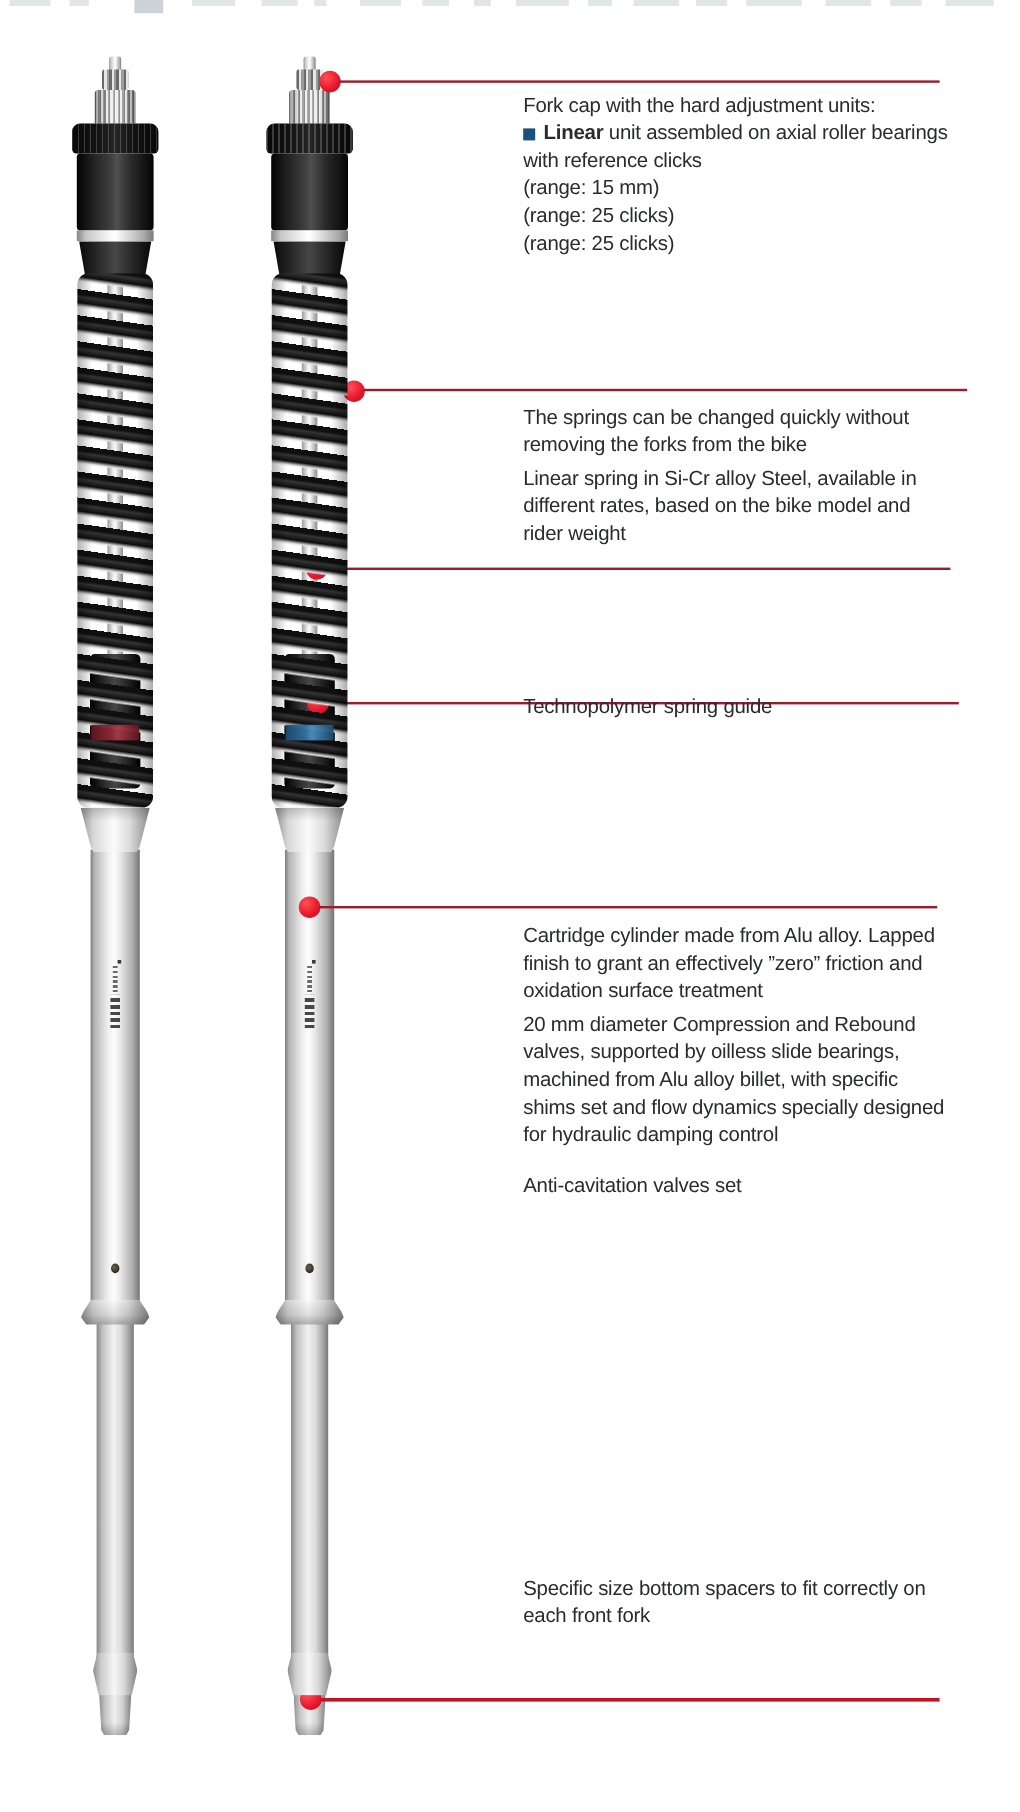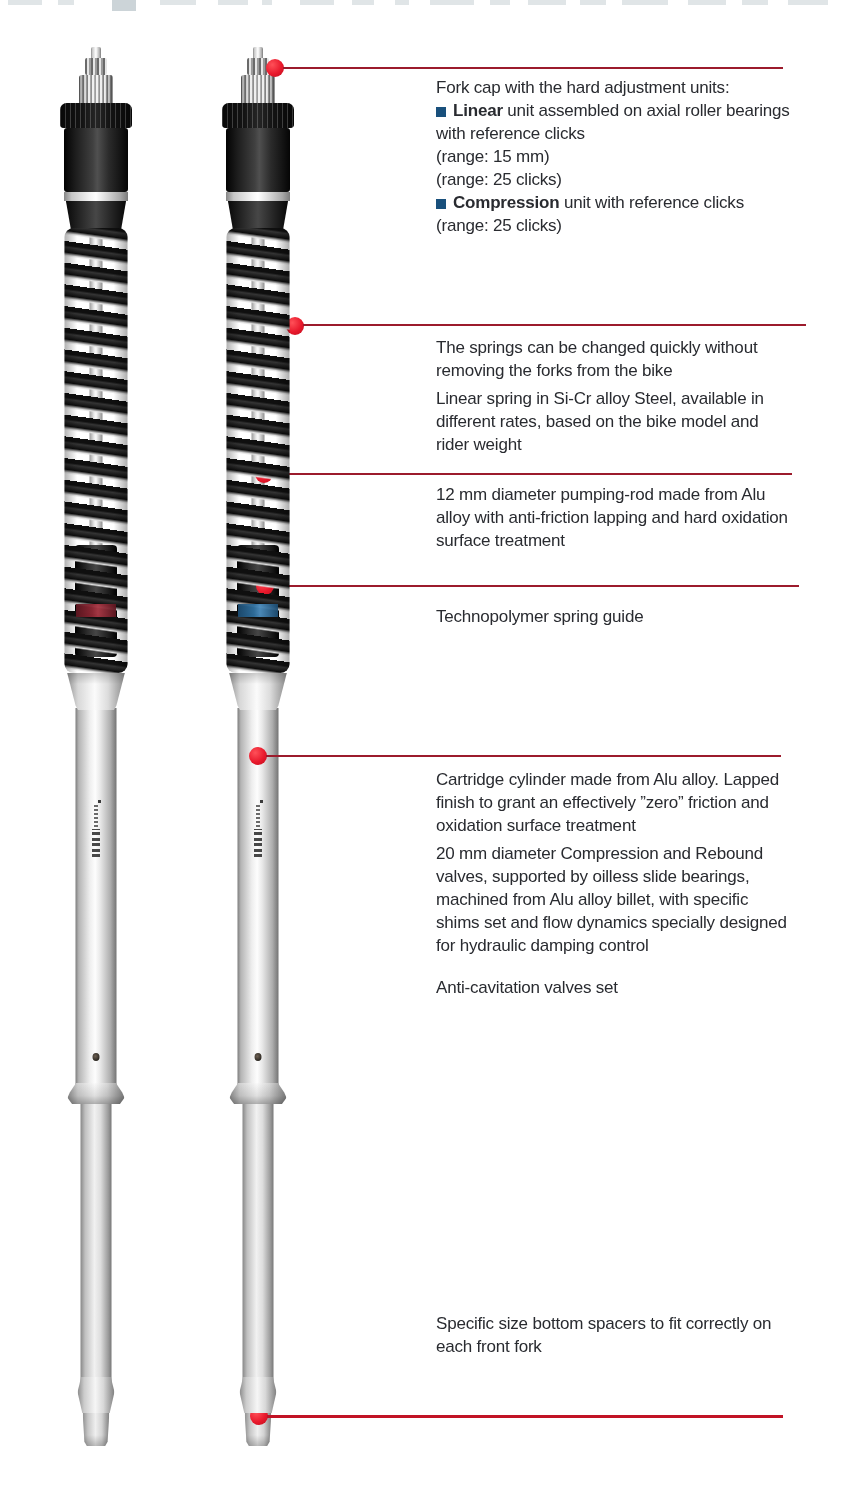--- a/index.html
+++ b/index.html
@@ -185,34 +185,30 @@
   <div class="cline" style="left:266px;top:755px;width:515px"></div>
 
   <div class="cdot" style="left:250px;top:1407px"></div>
   <div class="cline cline--bright" style="left:267px;top:1415px;width:516px"></div>
 
   <div class="note note--tight" style="left:436px;top:76px">
     <p>Fork cap with the hard adjustment units:</p>
     <p><span class="sq"></span><b>Linear</b><span> unit assembled on axial roller bearings with reference clicks</span></p>
     <p>(range: 15 mm)</p>
     <p>(range: 25 clicks)</p>
-    <p><span class="sq"></span><b>Compression</b><span> unit with reference clicks</span></p>
     <p>(range: 25 clicks)</p>
   </div>
 
   <div class="note" style="left:436px;top:336px">
     <p>The springs can be changed quickly without removing the forks from the bike</p>
     <p>Linear spring in Si-Cr alloy Steel, available in different rates, based on the bike model and rider weight</p>
   </div>
 
-  <div class="note" style="left:436px;top:483px">
-    <p>12 mm diameter pumping-rod made from Alu alloy with anti-friction lapping and hard oxidation surface treatment</p>
-  </div>
-
-  <div class="note" style="left:436px;top:605px">
+
+  <div class="note" style="left:436px;top:577px">
     <p>Technopolymer spring guide</p>
   </div>
 
   <div class="note" style="left:436px;top:768px">
     <p>Cartridge cylinder made from Alu alloy. Lapped finish to grant an effectively ”zero” friction and oxidation surface treatment</p>
     <p>20 mm diameter Compression and Rebound valves, supported by oilless slide bearings, machined from Alu alloy billet, with specific shims set and flow dynamics specially designed for hydraulic damping control</p>
     <p class="gap-top">Anti-cavitation valves set</p>
   </div>
 
   <div class="note" style="left:436px;top:1312px">

